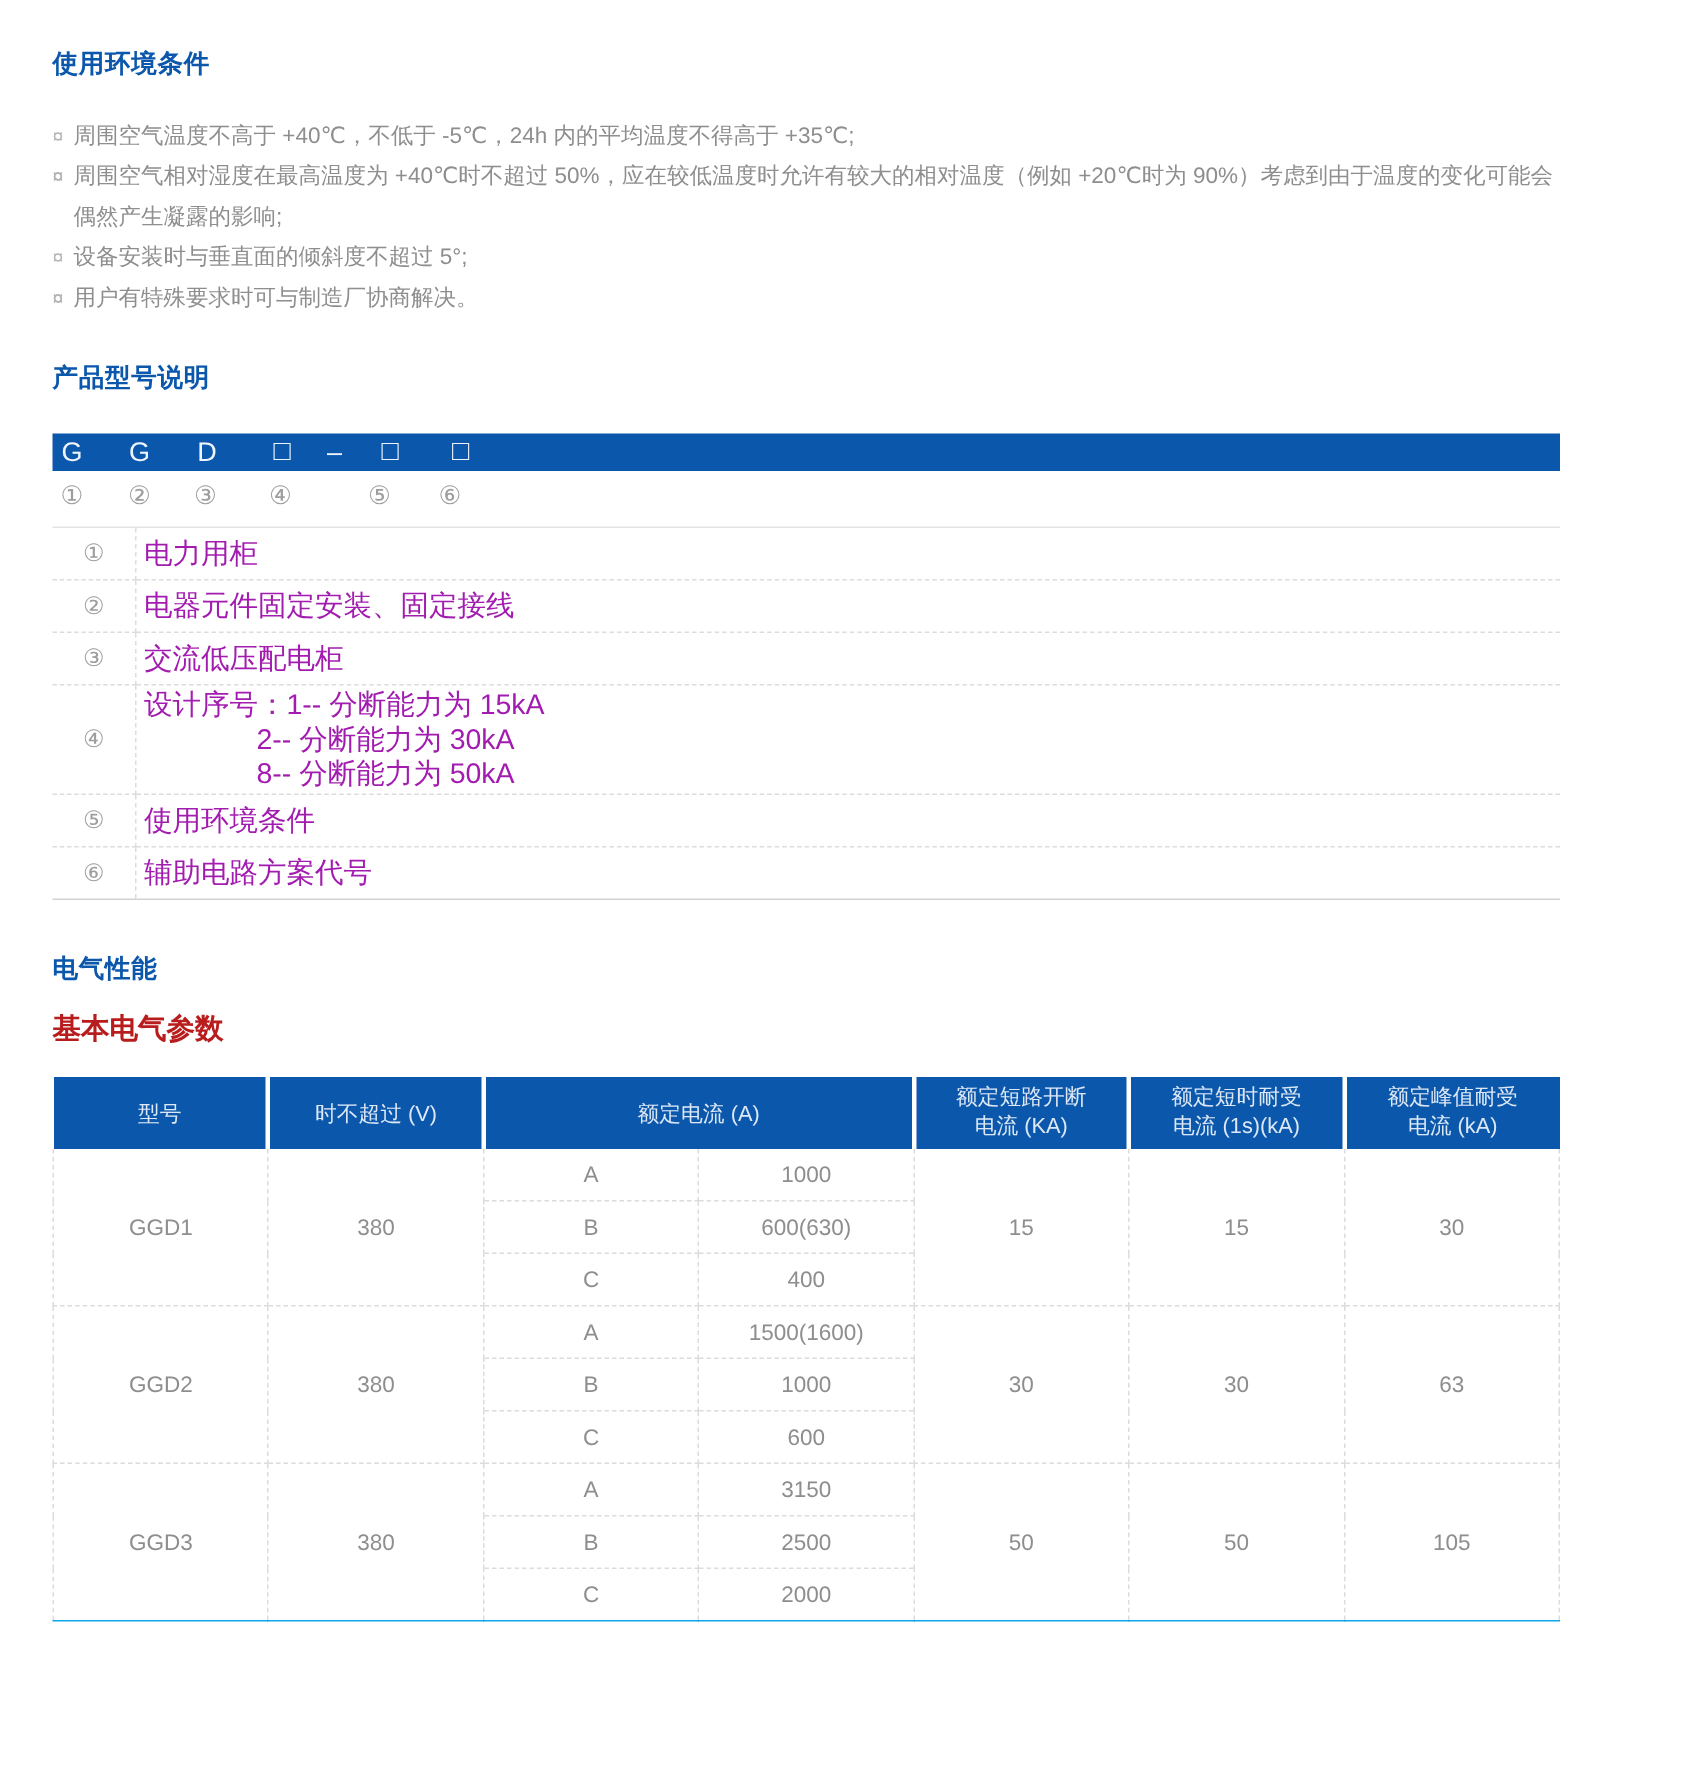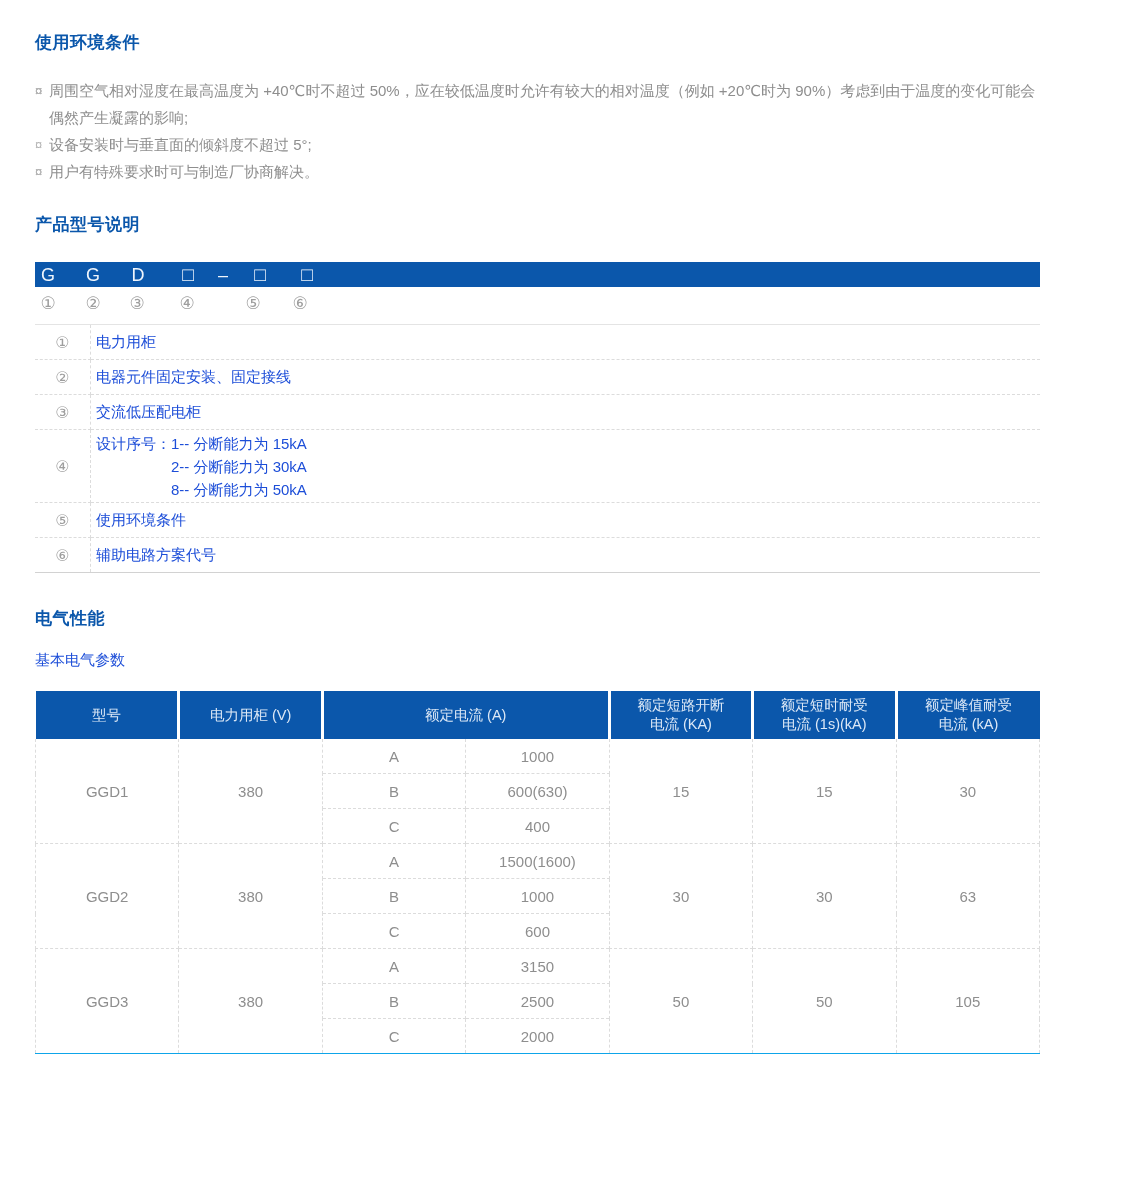--- a/index.html
+++ b/index.html
@@ -32,37 +32,37 @@
   .model-bar span.sq { font-size:19px; }
   .marker-row { position:relative; height:21px; margin-top:6px; }
   .marker-row span {
     position:absolute; transform:translateX(-50%);
     color:#9E9E9E; font-size:17px; line-height:21px;
   }
 
   
   .model-table { width:100%; border-collapse:collapse; margin-top:10px; }
   .model-table td {
-    font-size:15px; color:#1d4ed8; vertical-align:middle;
+    font-size:19px; color:#a21caf; vertical-align:middle;
     border-bottom:1px dashed #DCDCDC;
   }
   .model-table tr:first-child td { border-top:1px solid #E4E4E4; }
   .model-table tr:last-child td { border-bottom:1px solid #D2D2D2; }
   .model-table td.num {
     width:53px; text-align:center; border-right:1px dashed #DCDCDC;
     color:#9E9E9E; font-size:16px; height:32px;
   }
   .model-table td.txt { padding-left:5px; height:32px; }
   .model-table tr.tall td { height:70px; }
   .design { line-height:23px; }
   .design.ind { padding-left:75px; }
 
   
   #elec-title { margin-top:36px; }
-  .subtitle { margin-top:22px; font-size:15px; line-height:18px; color:#1d4ed8; }
+  .subtitle { margin-top:22px; font-size:19px; line-height:18px; color:#b91c1c;font-weight:bold; }
 
   .elec-table {
     width:100%; border-collapse:collapse; table-layout:fixed; margin-top:22px;
     border-bottom:1px solid #0ea5e9;
   }
   .elec-table th {
     background:#0B57AB; color:#DCE8F6; font-weight:normal; font-size:14.5px;
     height:48px; padding:0; vertical-align:middle; text-align:center;
     border-left:3px solid #ffffff;
   }
@@ -77,20 +77,21 @@
 </head>
 <body>
 
 <div class="page">
 
   <section>
     <h2 class="sec-title">使用环境条件</h2>
     <ul class="env-list">
       <li>
         <span class="bullet">¤</span>
+        <span>周围空气温度不高于 +40℃，不低于 -5℃，24h 内的平均温度不得高于 +35℃;</span>
       </li>
       <li>
         <span class="bullet">¤</span>
       </li>
       <li>
         <span class="bullet">¤</span>
         <span>周围空气相对湿度在最高温度为 +40℃时不超过 50%，应在较低温度时允许有较大的相对温度（例如 +20℃时为 90%）考虑到由于温度的变化可能会偶然产生凝露的影响;</span>
       </li>
       <li>
         <span class="bullet">¤</span>
@@ -174,21 +175,21 @@
           <col style="width:14.2857%">
           <col style="width:14.2857%">
         <col style="width:14.2857%">
           <col style="width:14.2857%">
           <col style="width:14.2857%">
         <col style="width:14.2858%">
       </colgroup>
       <thead>
         <tr>
           <th>型号</th>
-          <th>电力用柜 (V)</th>
+          <th>时不超过 (V)</th>
           <th colspan="2">额定电流 (A)</th>
           <th>
             <div>额定短路开断</div>
             <div>电流 (KA)</div>
           </th>
           <th>
             <div>额定短时耐受</div>
             <div>电流 (1s)(kA)</div>
           </th>
           <th>

